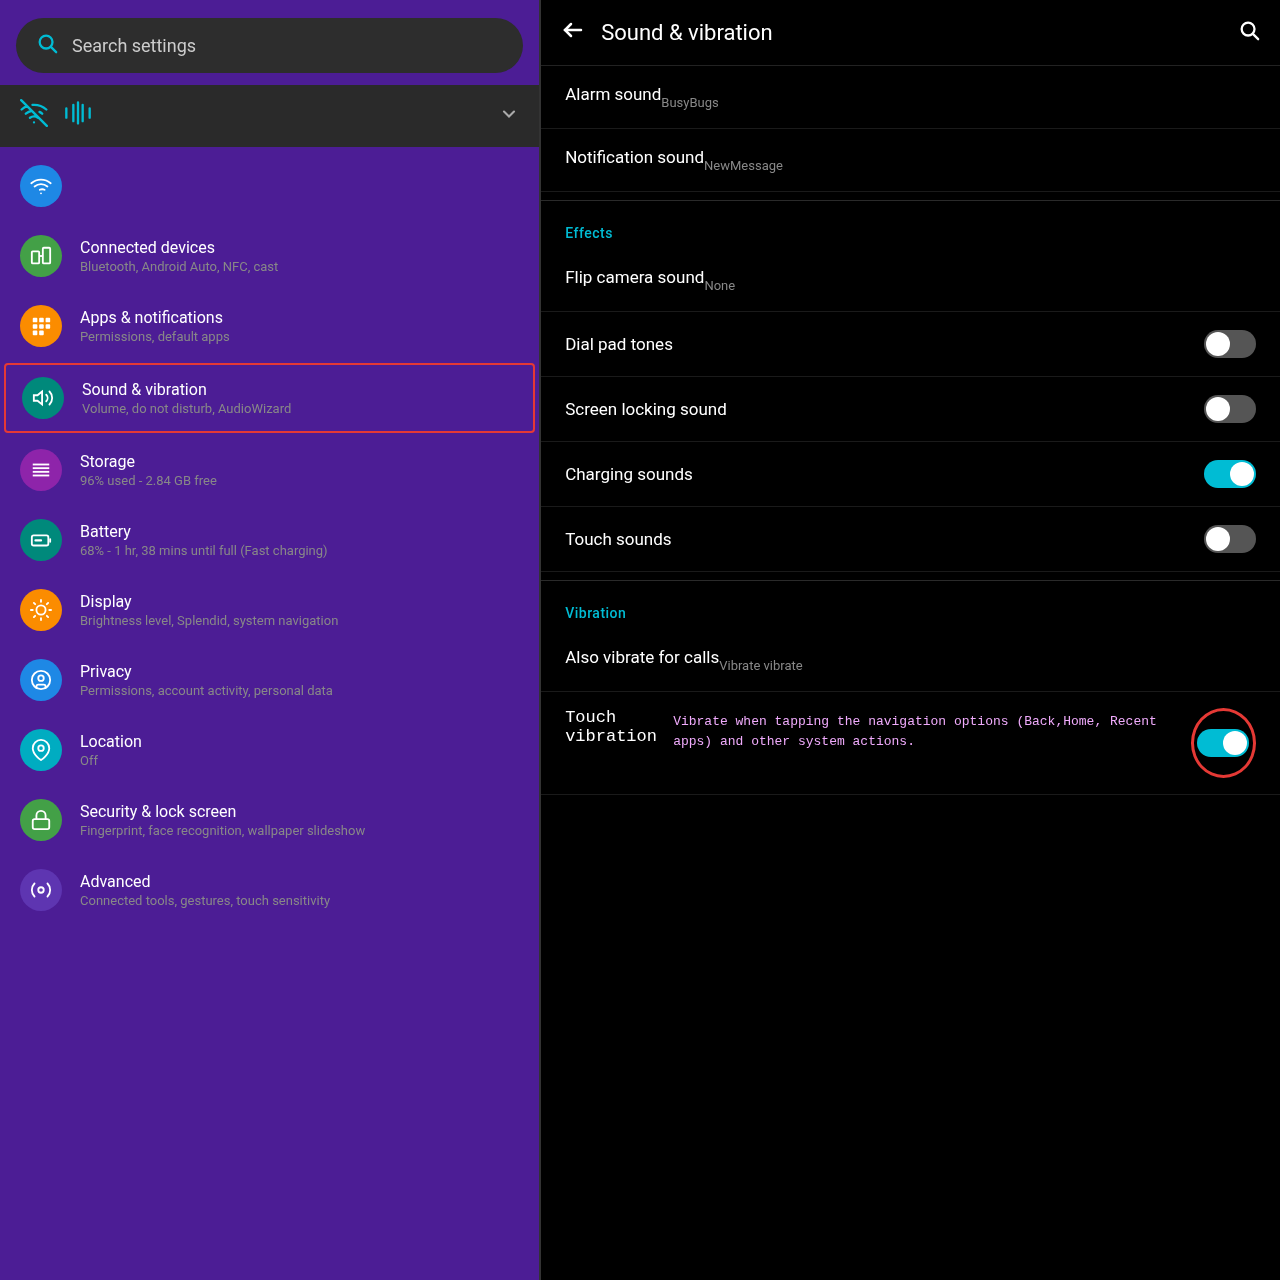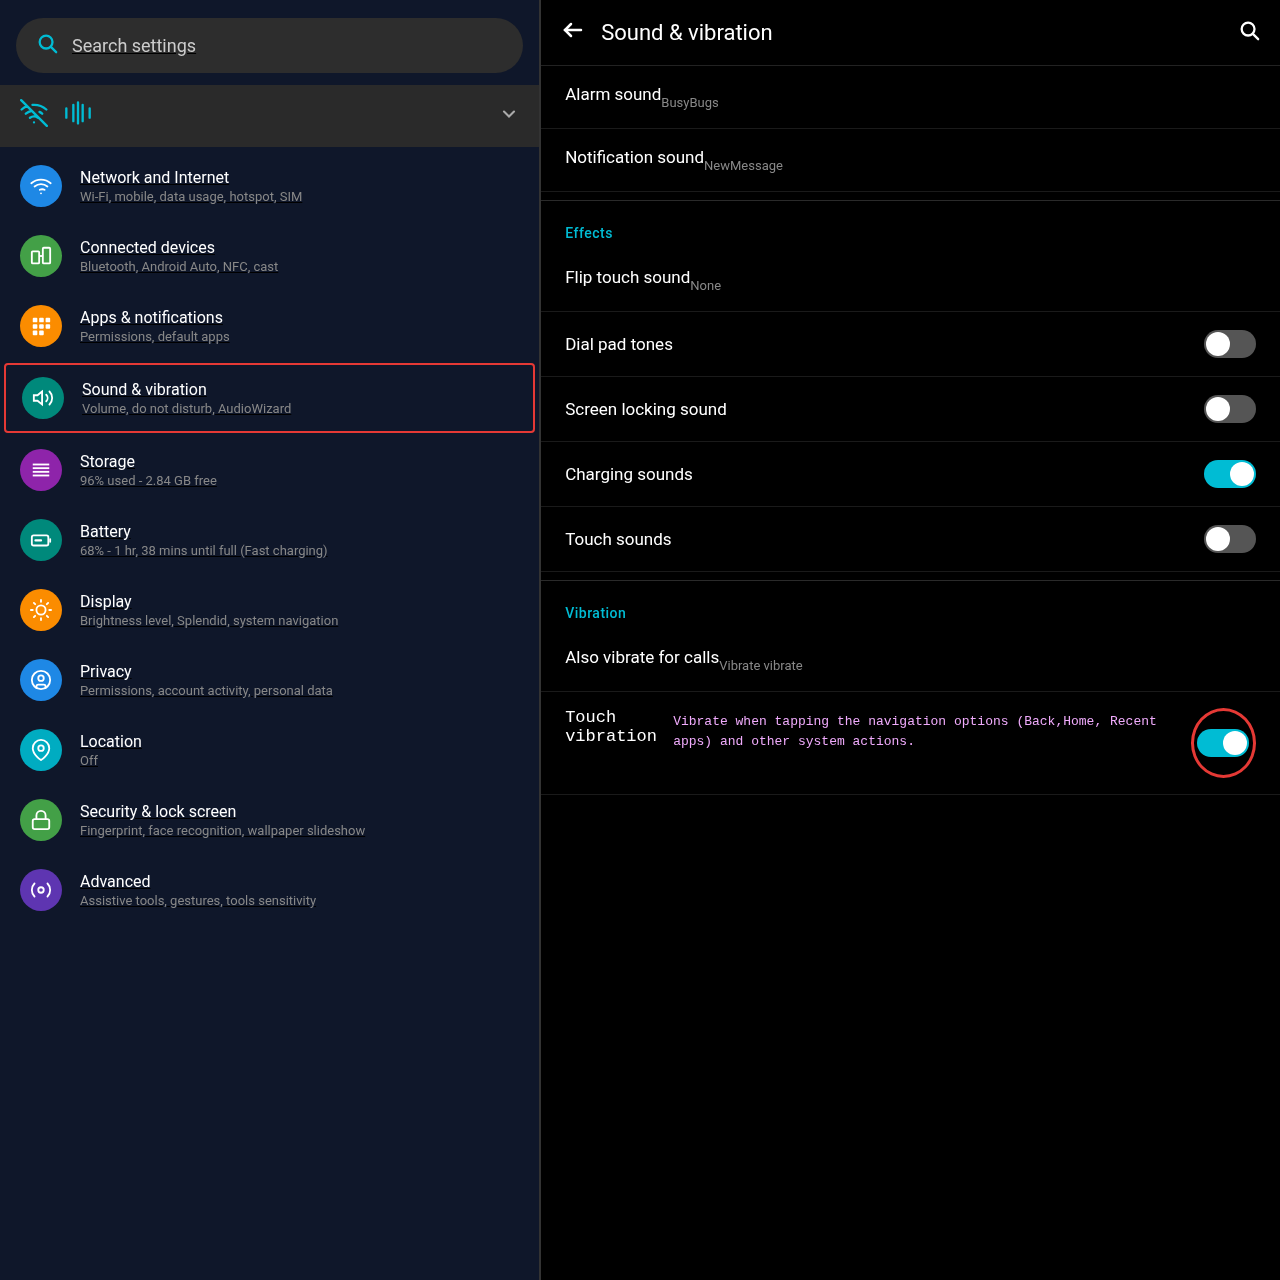--- a/index.html
+++ b/index.html
@@ -9,25 +9,24 @@
       display: flex;
       background: #000;
       font-family: 'Roboto', Arial, sans-serif;
       overflow: hidden;
     }
 
     
     .left-panel {
       width: 540px;
       height: 1280px;
-      background: #0f172a;
+      background: #4c1d95;
       display: flex;
       flex-direction: column;
       overflow: hidden;
-      text-decoration: underline;
     }
 
     .search-bar {
       margin: 18px 16px 12px 16px;
       background: #2d2d2d;
       border-radius: 30px;
       display: flex;
       align-items: center;
       padding: 14px 20px;
       gap: 14px;
@@ -274,24 +273,20 @@
     </span>
   </div>
 
   <div class="settings-list">
 
     <div class="settings-item">
       <div class="item-icon" style="background:#1e88e5;">
         <svg width="22" height="22" viewBox="0 0 24 24" fill="white">
           <path d="M1.42 9a15.91 15.91 0 0 1 21.16 0M5 12.55a10.94 10.94 0 0 1 14 0M10.71 16.11a6 6 0 0 1 2.59-.59 6 6 0 0 1 2.6.59M12 20h.01" stroke="white" stroke-width="2" fill="none" stroke-linecap="round"></path>
         </svg>
-      </div>
-      <div class="item-text">
-        <span class="item-title">Network and Internet</span>
-        <span class="item-subtitle">Wi-Fi, mobile, data usage, hotspot, SIM</span>
       </div>
     </div>
 
     <div class="settings-item">
       <div class="item-icon" style="background:#43a047;">
         <svg width="22" height="22" viewBox="0 0 24 24" fill="none" stroke="white" stroke-width="2">
           <rect x="2" y="7" width="8" height="13" rx="1"></rect>
             <rect x="14" y="3" width="8" height="17" rx="1"></rect>
             <path d="M10 12h4"></path>
         </svg>
@@ -425,21 +420,21 @@
 
     <div class="settings-item">
       <div class="item-icon" style="background:#5e35b1;">
         <svg width="22" height="22" viewBox="0 0 24 24" fill="none" stroke="white" stroke-width="2" stroke-linecap="round">
           <circle cx="12" cy="12" r="3"></circle>
             <path d="M19.07 4.93a10 10 0 0 1 0 14.14M4.93 4.93a10 10 0 0 0 0 14.14"></path>
         </svg>
       </div>
       <div class="item-text">
         <span class="item-title">Advanced</span>
-        <span class="item-subtitle">Assistive tools, gestures, tools sensitivity</span>
+        <span class="item-subtitle">Connected tools, gestures, touch sensitivity</span>
       </div>
     </div>
 
   </div>
 </div>
 
 <div style="width:2px; background:#333; flex-shrink:0;"></div>
 
 <div class="right-panel">
 
@@ -474,21 +469,21 @@
         <span class="setting-sublabel">NewMessage</span>
       </div>
     </div>
 
     <div class="section-divider"></div>
 
     <div class="section-header">Effects</div>
 
     <div class="sound-setting-item">
       <div class="setting-label-group">
-        <span class="setting-label">Flip touch sound</span>
+        <span class="setting-label">Flip camera sound</span>
         <span class="setting-sublabel">None</span>
       </div>
     </div>
 
     <div class="sound-setting-item">
       <div class="setting-label-group">
         <span class="setting-label">Dial pad tones</span>
       </div>
       <div class="toggle off">
         <div class="toggle-knob"></div>

